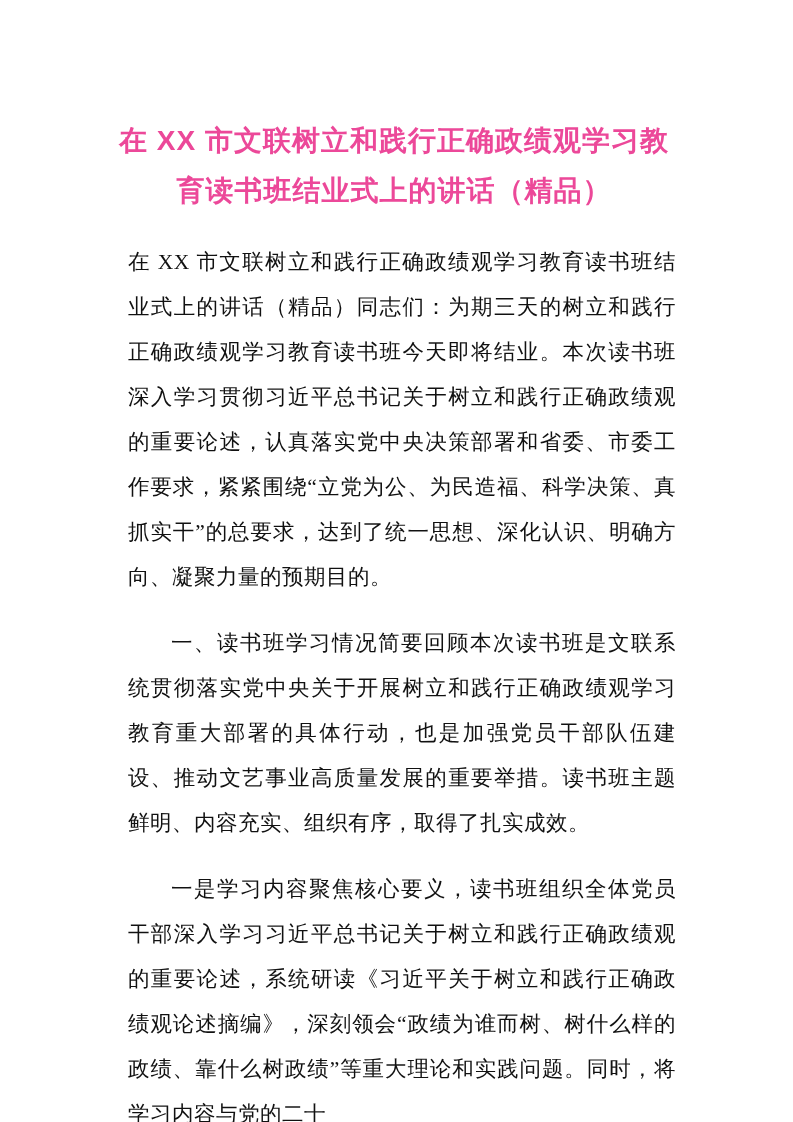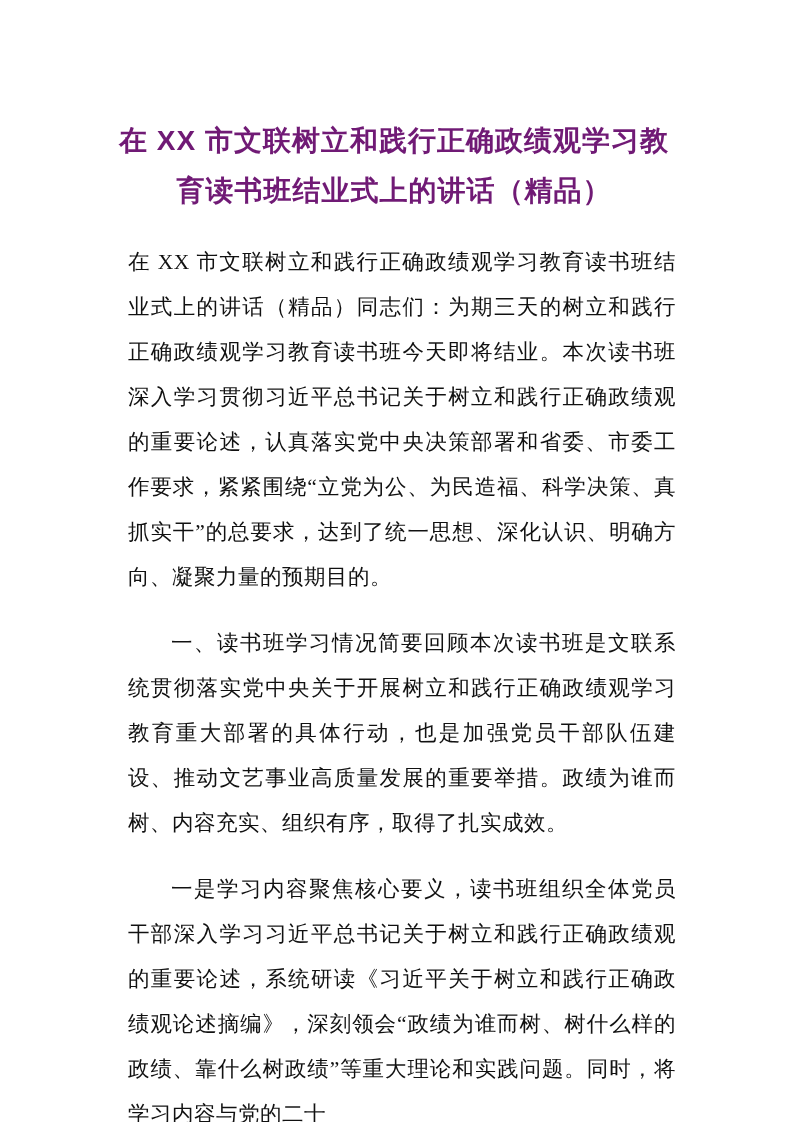--- a/index.html
+++ b/index.html
@@ -19,21 +19,21 @@
     overflow: hidden;
   }
   .doc-title {
     margin: 0 0 24px 0;
     font-family: "Liberation Sans", "DejaVu Sans", sans-serif;
     font-weight: bold;
     font-size: 28px;
     line-height: 50px;
     text-align: center;
     letter-spacing: 1px;
-    color: #701a75;
+    color: #ec4899;
   }
   .doc-body {
     font-family: "Liberation Serif", "DejaVu Serif", serif;
     font-size: 21.5px;
     line-height: 45px;
     color: #111111;
   }
   .doc-body p {
     margin: 0 0 21px 16px;
     text-align: justify;
@@ -46,17 +46,17 @@
 </style>
 </head>
 <body>
 
 <div class="page">
   <h1 class="doc-title">在 XX 市文联树立和践行正确政绩观学习教育读书班结业式上的讲话（精品）</h1>
 
   <div class="doc-body">
     <p>在 XX 市文联树立和践行正确政绩观学习教育读书班结业式上的讲话（精品）同志们：为期三天的树立和践行正确政绩观学习教育读书班今天即将结业。本次读书班深入学习贯彻习近平总书记关于树立和践行正确政绩观的重要论述，认真落实党中央决策部署和省委、市委工作要求，紧紧围绕“立党为公、为民造福、科学决策、真抓实干”的总要求，达到了统一思想、深化认识、明确方向、凝聚力量的预期目的。</p>
 
-    <p class="indent">一、读书班学习情况简要回顾本次读书班是文联系统贯彻落实党中央关于开展树立和践行正确政绩观学习教育重大部署的具体行动，也是加强党员干部队伍建设、推动文艺事业高质量发展的重要举措。政绩为谁而树、内容充实、组织有序，取得了扎实成效。</p>
+    <p class="indent">一、读书班学习情况简要回顾本次读书班是文联系统贯彻落实党中央关于开展树立和践行正确政绩观学习教育重大部署的具体行动，也是加强党员干部队伍建设、推动文艺事业高质量发展的重要举措。读书班主题鲜明、内容充实、组织有序，取得了扎实成效。</p>
 
     <p class="indent">一是学习内容聚焦核心要义，读书班组织全体党员干部深入学习习近平总书记关于树立和践行正确政绩观的重要论述，系统研读《习近平关于树立和践行正确政绩观论述摘编》，深刻领会“政绩为谁而树、树什么样的政绩、靠什么树政绩”等重大理论和实践问题。同时，将学习内容与党的二十</p>
   </div>
 </div>
 
 </body></html>

